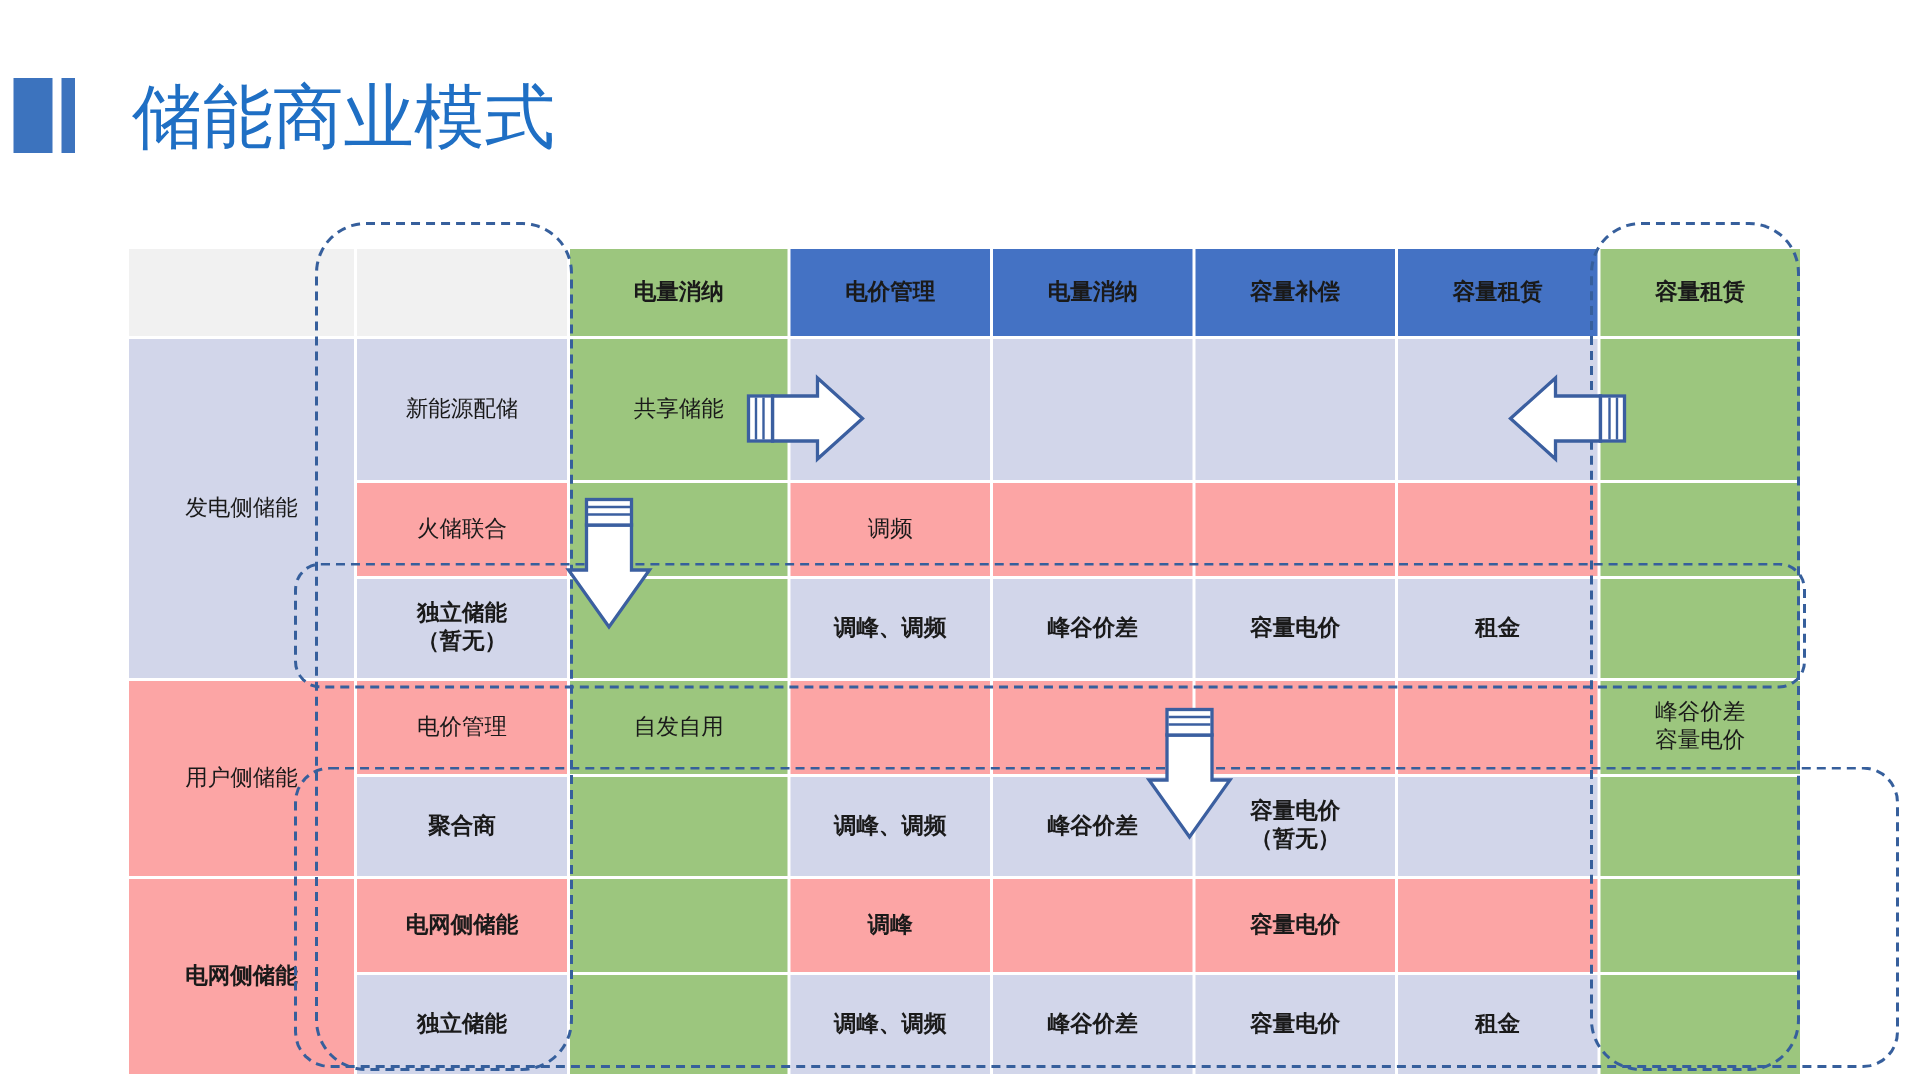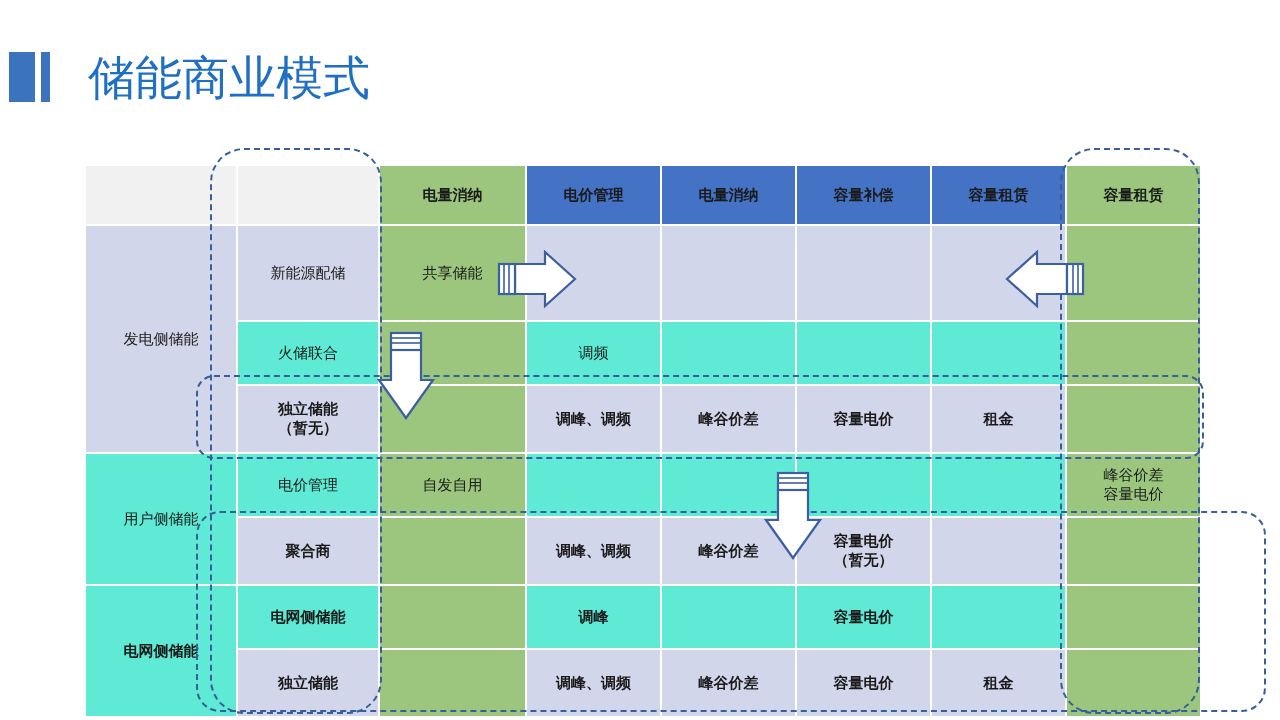--- a/index.html
+++ b/index.html
@@ -59,21 +59,21 @@
   col.c-blue{width:133px;}
   col.c-last{width:133px;}
 
   
   .hd-blank{background:#F1F1F1;height:58px;}
   .hd-green{background:#9CC67E;color:#ffffff;font-weight:bold;font-size:19px;height:58px;}
   .hd-blue{background:#4472C4;color:#ffffff;font-weight:bold;font-size:19px;height:58px;}
 
   
   .cell-dark{background:#D2D6EA;margin-left:48px;}
-  .cell-light{background:#5eead4;}
+  .cell-light{background:#fca5a5;}
   .cell-green{background:#9CC67E;}
   .bold{font-weight:bold;}
   .grp{font-size:17px;}
 
   
   .r-tall{height:94px;}
   .r-mid{height:62px;}
   .r-std{height:66px;}
 
   

